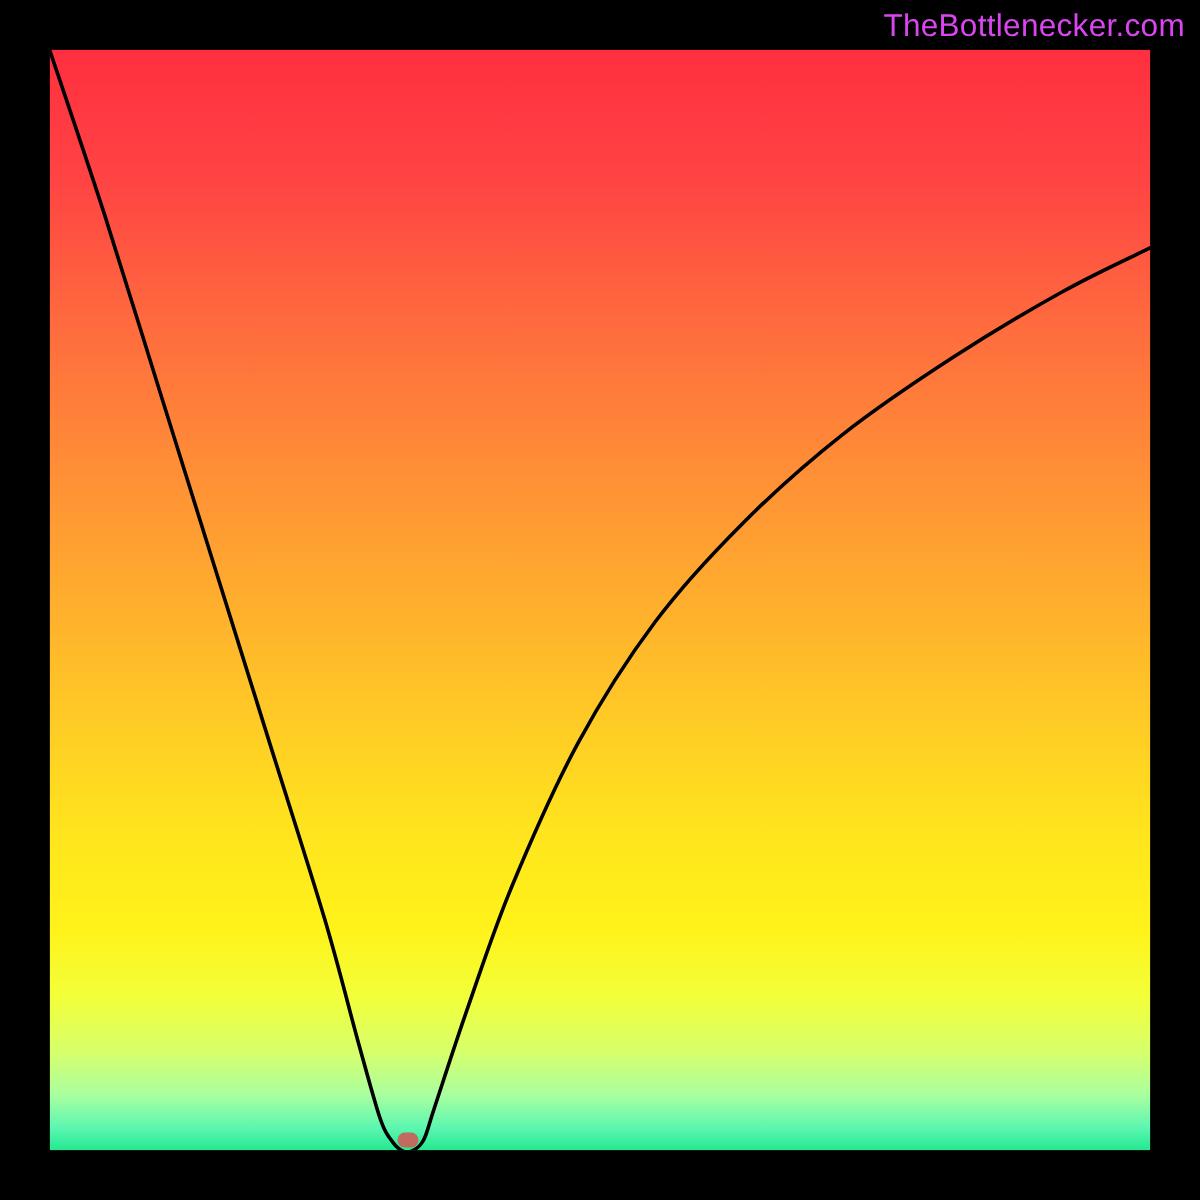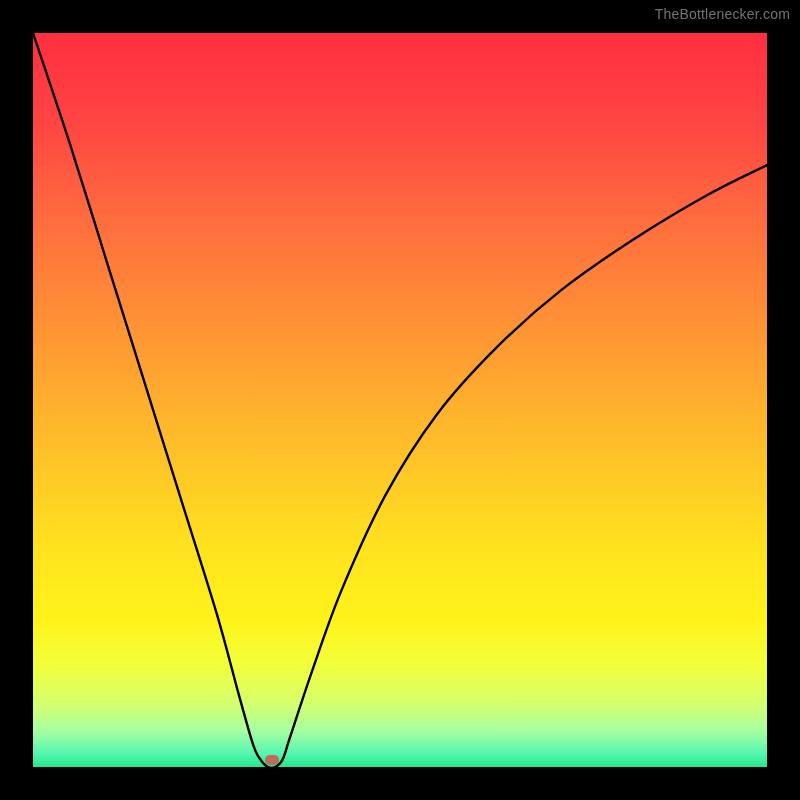--- a/index.html
+++ b/index.html
@@ -39,22 +39,22 @@
     left: 0;
     top: 0;
     width: 100%;
     height: 100%;
     pointer-events: none;
   }
   .source-label {
     position: absolute;
     top: 6px;
     right: 10px;
-    color: #737373;
-    font-size: 14px;
+    color: #d946ef;
+    font-size: 21px;
     font-weight: 400;
     letter-spacing: 0.2px;
   }
   .marker {
     position: absolute;
     width: 14px;
     height: 10px;
     border-radius: 5px;
     transform: translate(-50%, -50%);
   }

